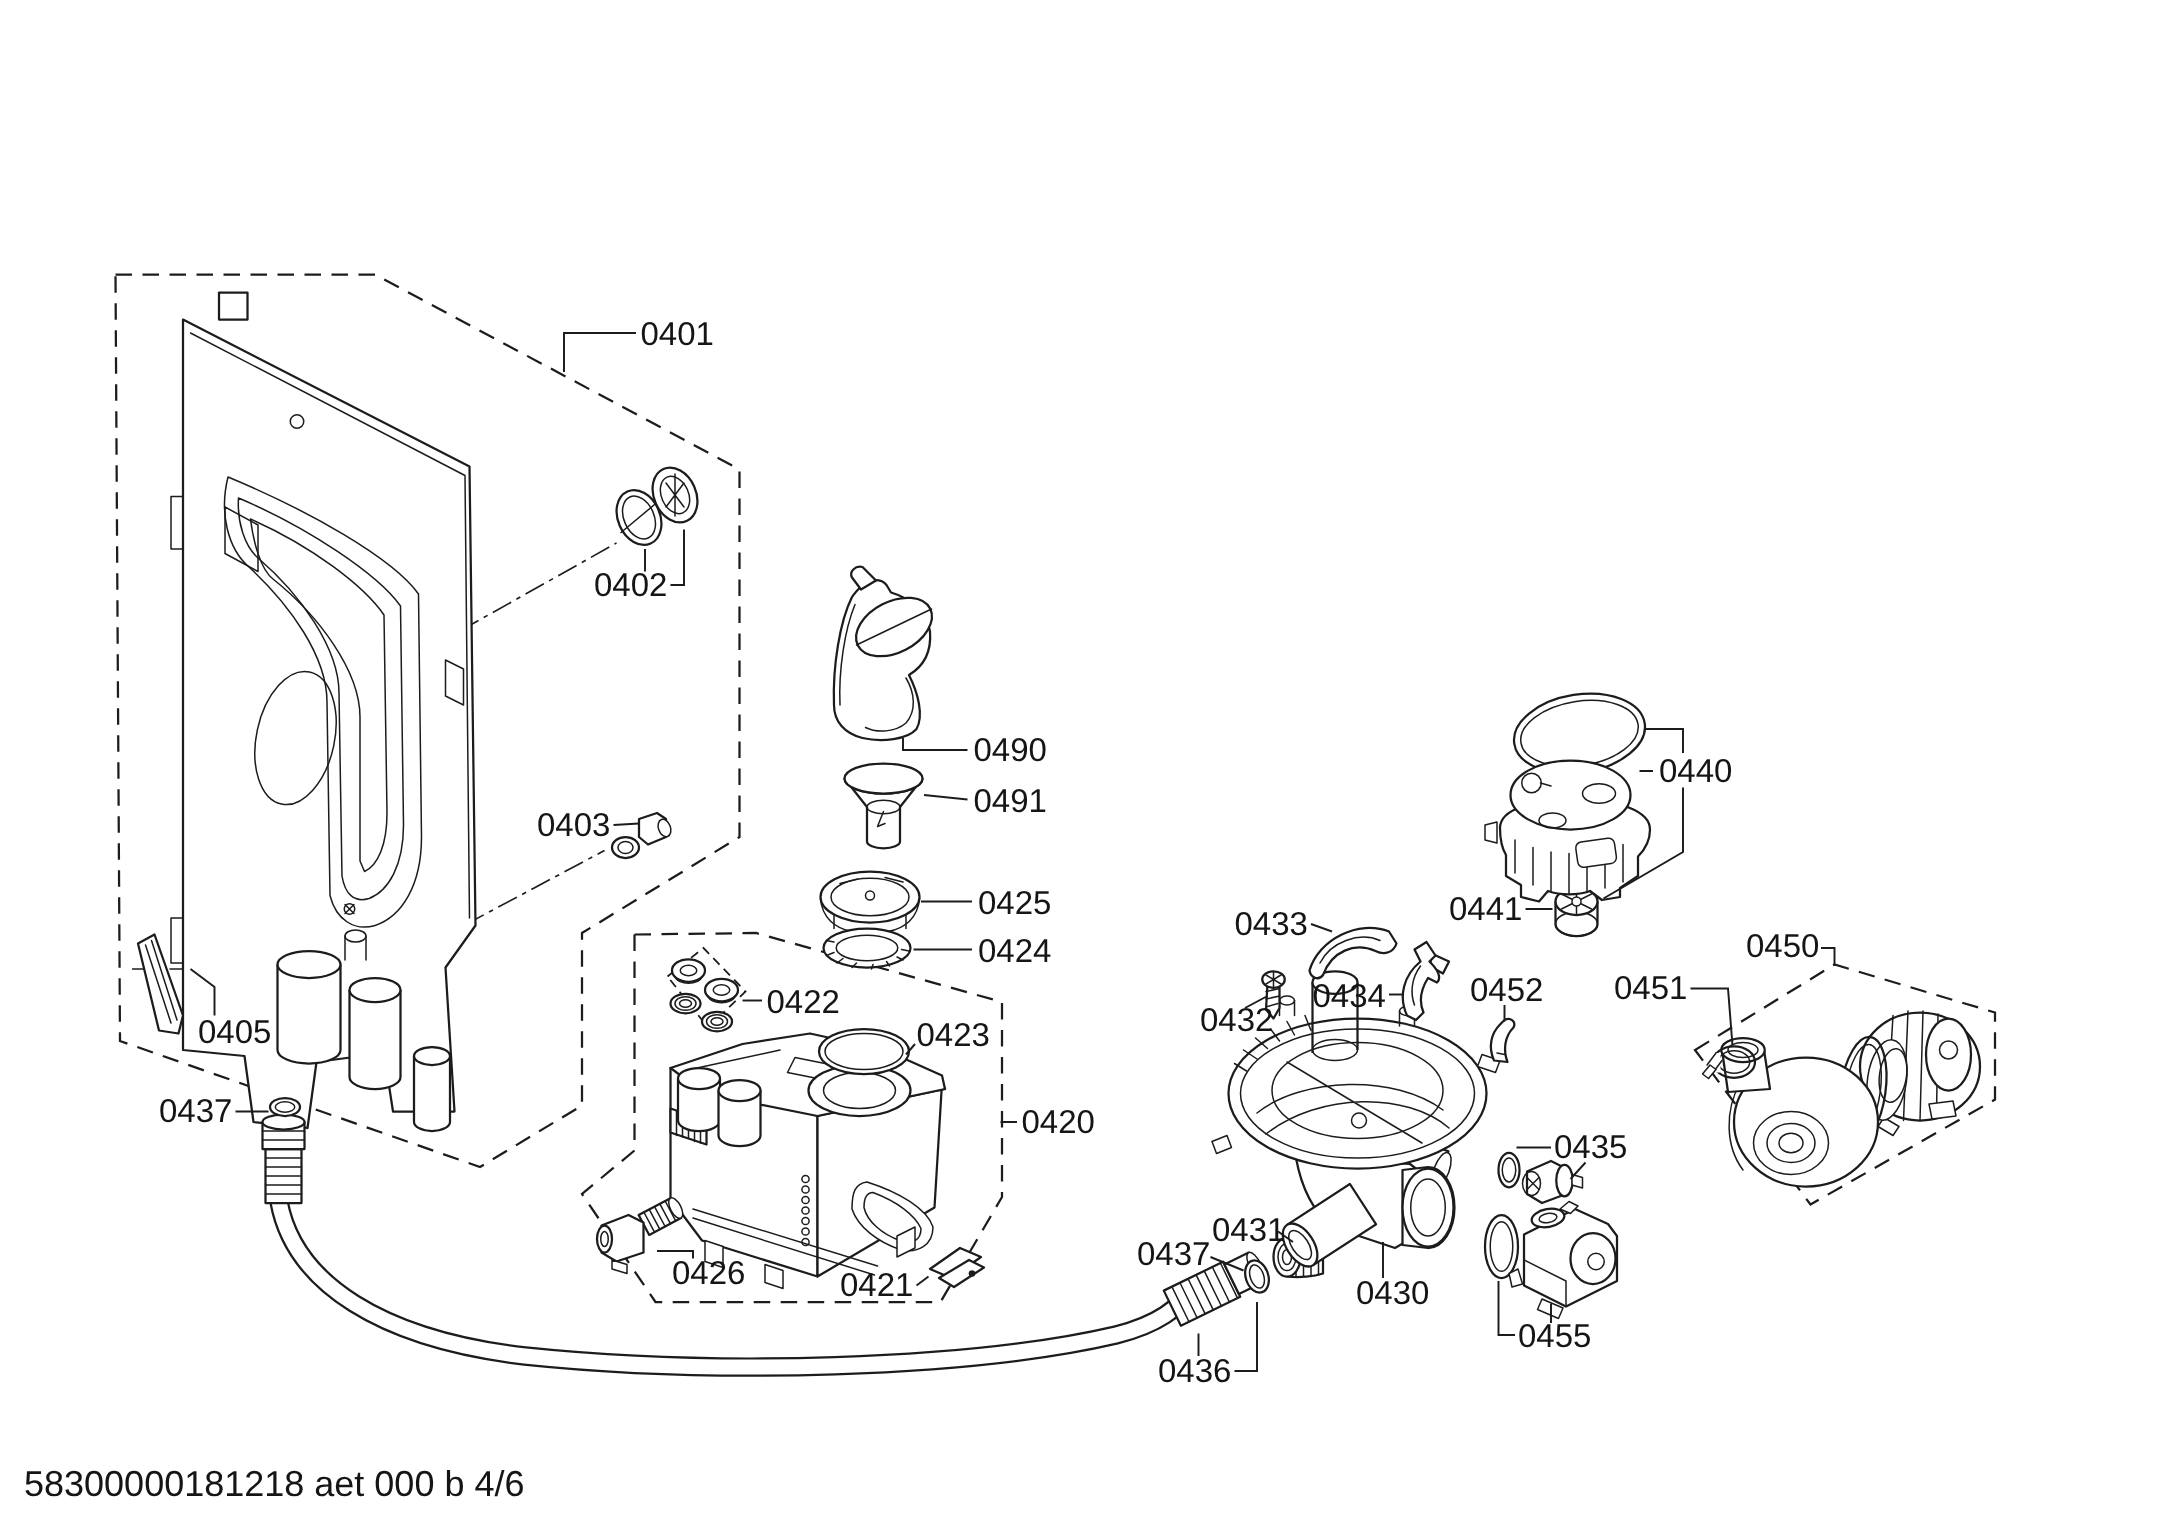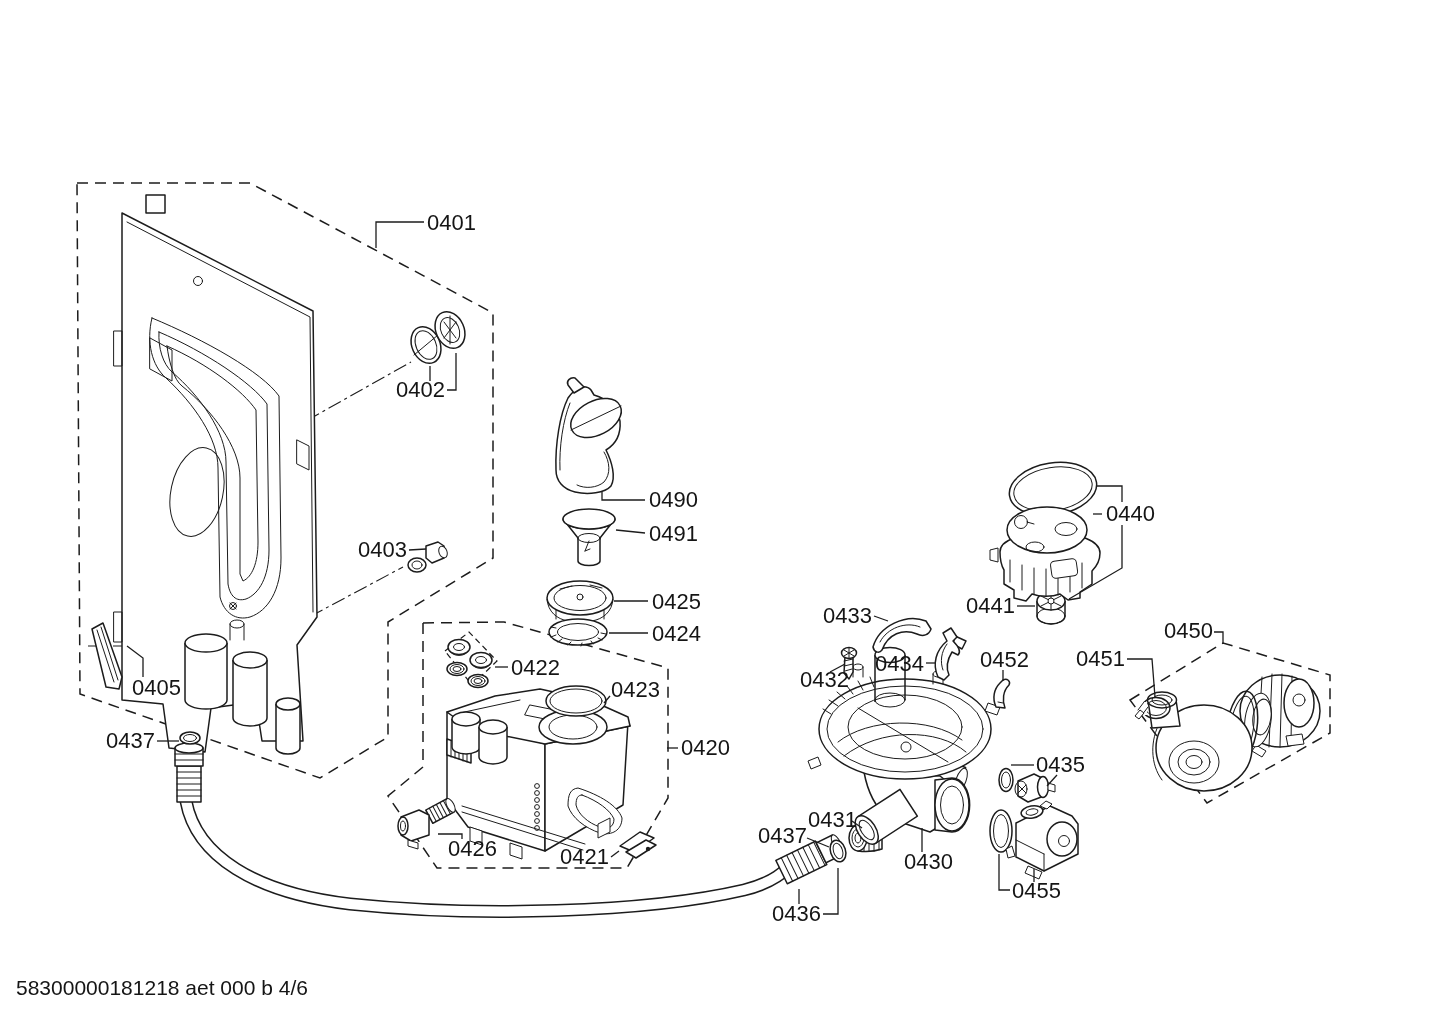--- a/index.html
+++ b/index.html
@@ -8,21 +8,21 @@
   svg{position:absolute;left:0;top:0;}
   .ln{stroke:#1c1c1c;fill:none;stroke-width:1.5;stroke-linecap:round;stroke-linejoin:round;}
   .th{stroke:#1c1c1c;fill:none;stroke-width:1;stroke-linecap:round;stroke-linejoin:round;}
   .fw{fill:#ffffff;stroke:#1c1c1c;stroke-width:1.5;stroke-linejoin:round;}
   .fwt{fill:#ffffff;stroke:#1c1c1c;stroke-width:1;stroke-linejoin:round;}
   .dash{fill:none;stroke:#1c1c1c;stroke-width:1.5;stroke-dasharray:11 7;}
   .dash2{fill:none;stroke:#1c1c1c;stroke-width:1.2;stroke-dasharray:6 4;}
   .dd{fill:none;stroke:#1c1c1c;stroke-width:1.1;stroke-dasharray:14 4 3 4;}
   .ldr{fill:none;stroke:#1c1c1c;stroke-width:1.3;}
   text.pl{font:22px "Liberation Sans",sans-serif;fill:#151515;}
-  .footer{position:absolute;left:16px;top:976px;font-size:21px;color:#151515;
+  .footer{position:absolute;left:16px;top:976px;font-size:24px;color:#151515;
           font-family:"Liberation Sans",sans-serif;}
 </style>
 </head>
 <body>
 
 <div class="canvas">
 <svg width="1442" height="1019" viewBox="0 0 1442 1019">
 
   <g>
     <polygon class="dash" points="77,183 250,183 493,313 493,558 388,622 388,737 320,778 80,694"></polygon>

